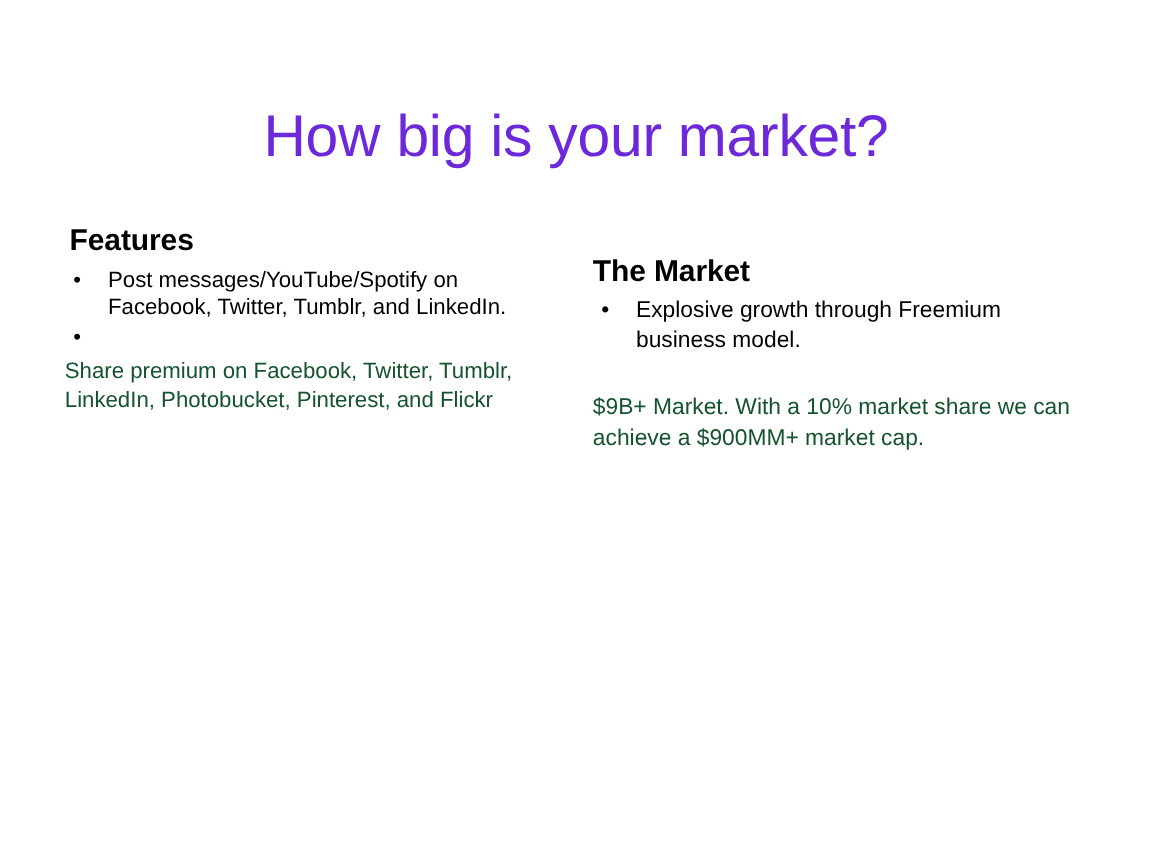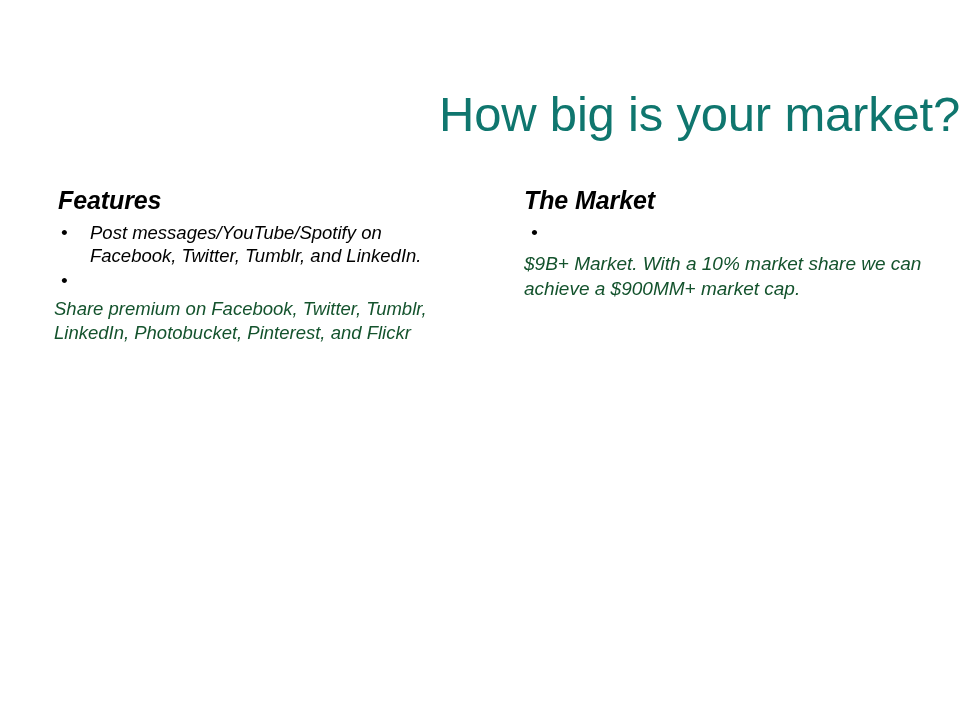--- a/index.html
+++ b/index.html
@@ -36,29 +36,29 @@
     line-height: 1.06;
     letter-spacing: -0.2px;
     color: #ED6C20;
     white-space: nowrap;
   }
 
   
   .column {
     position: absolute;
     top: 186px;
-    font-style: italic;
   }
   #column-left {
     left: 54px;
     width: 412px;
   }
   #column-right {
-    left: 524px;
+    left: 494px;
     width: 420px;
+    margin-top: 26px;
   }
 
   .column-heading {
     font-size: 25px;
     font-weight: bold;
     line-height: 1.12;
     margin: 0 0 7px 0;
     letter-spacing: -0.1px;
     color: #000000;
   }
@@ -109,21 +109,21 @@
   }
   .para-gap-large { height: 26px; }
   .para-gap-small { height: 2px; }
   #column-right .para-gap-large { height: 30px; }
 </style>
 </head>
 <body>
 
 <div id="slide" style="background: rgb(255, 255, 255);">
 
-  <h1 id="slide-title" style="color: #0f766e; text-align: right;">How big is your market?</h1>
+  <h1 id="slide-title" style="color: #6d28d9;">How big is your market?</h1>
 
   <div class="column" id="column-left">
 
     <div class="column-heading">Features</div>
 
     <ul class="bullet-list">
       <li class="bullet-item">
         <span class="bullet-dot">•</span>
         <span>Post messages/YouTube/Spotify on Facebook, Twitter, Tumblr, and LinkedIn.</span>
       </li>
@@ -140,20 +140,21 @@
     <p class="para">Share premium on Facebook, Twitter, Tumblr, LinkedIn, Photobucket, Pinterest, and Flickr</p>
   </div>
 
   <div class="column" id="column-right">
 
     <div class="column-heading">The Market</div>
 
     <ul class="bullet-list">
       <li class="bullet-item">
         <span class="bullet-dot">•</span>
+        <span>Explosive growth through Freemium business model.</span>
       </li>
     </ul>
 
     <div class="para-gap-large"></div>
 
     <p class="para">$9B+ Market. With a 10% market share we can achieve a $900MM+ market cap.</p>
 
     <div class="para-gap-large"></div>
 
   </div>

